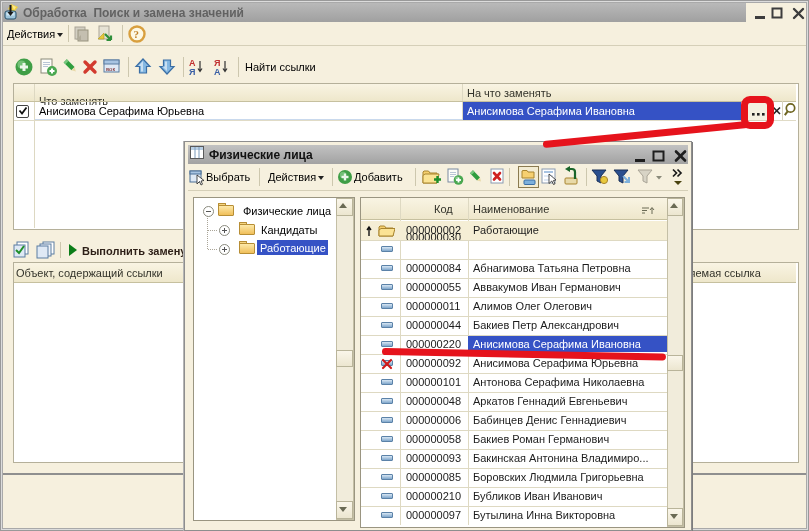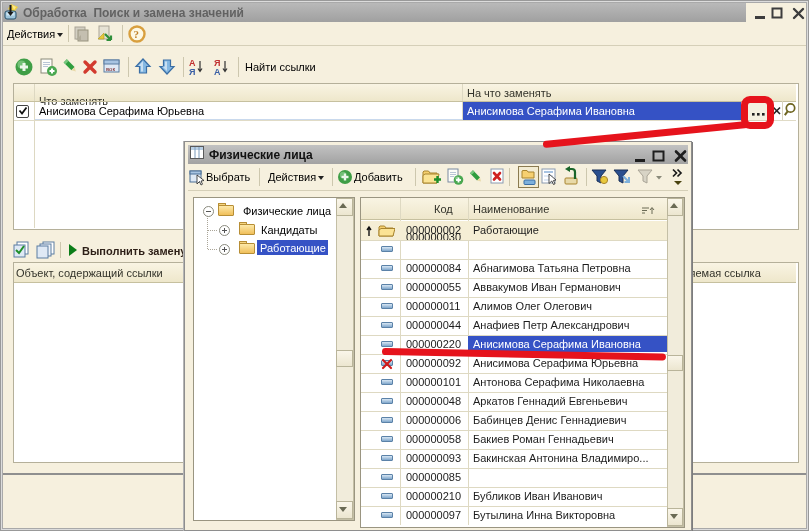--- a/index.html
+++ b/index.html
@@ -354,21 +354,21 @@
     <span class="code" style="top:120px;">000000084</span>
     <span class="nm" style="top:120px;">Абнагимова Татьяна Петровна</span>
   <div class="itm" style="top:142px;"></div>
     <span class="code" style="top:139px;">000000055</span>
     <span class="nm" style="top:139px;">Аввакумов Иван Германович</span>
   <div class="itm" style="top:161px;"></div>
     <span class="code" style="top:158px;">000000011</span>
     <span class="nm" style="top:158px;">Алимов Олег Олегович</span>
   <div class="itm" style="top:180px;"></div>
     <span class="code" style="top:177px;">000000044</span>
-    <span class="nm" style="top:177px;">Анафиев Петр Александрович</span>
+    <span class="nm" style="top:177px;">Бакиев Петр Александрович</span>
   <div class="abs" style="left:283px;top:193px;width:199px;height:17px;background:#3552c5;"></div>
   <div class="itm" style="top:199px;"></div>
     <span class="code" style="top:196px;">000000220</span>
     <span class="nm" style="top:196px;color:#fff;">Анисимова Серафима Ивановна</span>
   <div class="itm" style="top:218px;"></div>
   <svg class="abs" style="left:196px;top:216px;" width="12" height="12" viewBox="0 0 12 12">
       <g stroke="#cf1a1a" stroke-width="2.2" stroke-linecap="round">
         <line x1="2" y1="2" x2="10" y2="10"></line>
         <line x1="10" y1="2" x2="2" y2="10"></line>
       </g>
@@ -379,26 +379,27 @@
     <span class="code" style="top:234px;">000000101</span>
     <span class="nm" style="top:234px;">Антонова Серафима Николаевна</span>
   <div class="itm" style="top:256px;"></div>
     <span class="code" style="top:253px;">000000048</span>
     <span class="nm" style="top:253px;">Аркатов Геннадий Евгеньевич</span>
   <div class="itm" style="top:275px;"></div>
     <span class="code" style="top:272px;">000000006</span>
     <span class="nm" style="top:272px;">Бабинцев Денис Геннадиевич</span>
   <div class="itm" style="top:294px;"></div>
     <span class="code" style="top:291px;">000000058</span>
-    <span class="nm" style="top:291px;">Бакиев Роман Геннадьевич</span>
+    <span class="nm" style="top:291px;">Бакиев Роман Германович</span>
   <div class="itm" style="top:313px;"></div>
     <span class="code" style="top:310px;">000000093</span>
     <span class="nm" style="top:310px;">Бакинская Антонина Владимиро...</span>
   <div class="itm" style="top:332px;"></div>
     <span class="code" style="top:329px;">000000085</span>
+    <span class="nm" style="top:329px;">Боровских Людмила Григорьевна</span>
   <div class="itm" style="top:351px;"></div>
     <span class="code" style="top:348px;">000000210</span>
     <span class="nm" style="top:348px;">Бубликов Иван Иванович</span>
   <div class="itm" style="top:370px;"></div>
     <span class="code" style="top:367px;">000000097</span>
     <span class="nm" style="top:367px;">Бутылина Инна Викторовна</span>
 
   <div class="rowline" style="left:176px;top:98px;width:306px;"></div>
   <div class="rowline" style="left:176px;top:117px;width:306px;"></div>
   <div class="rowline" style="left:176px;top:136px;width:306px;"></div>

